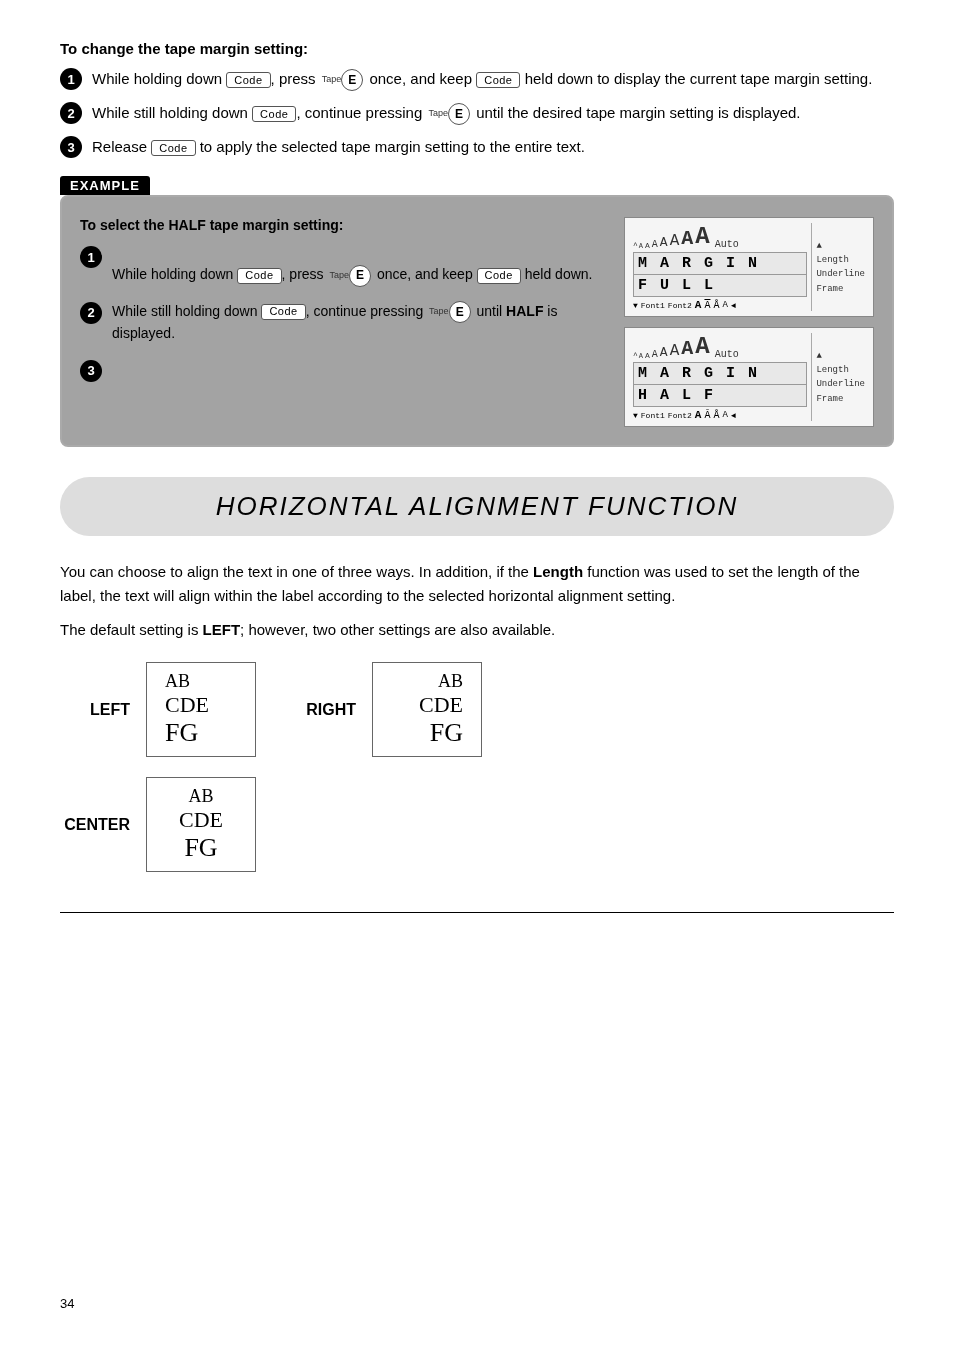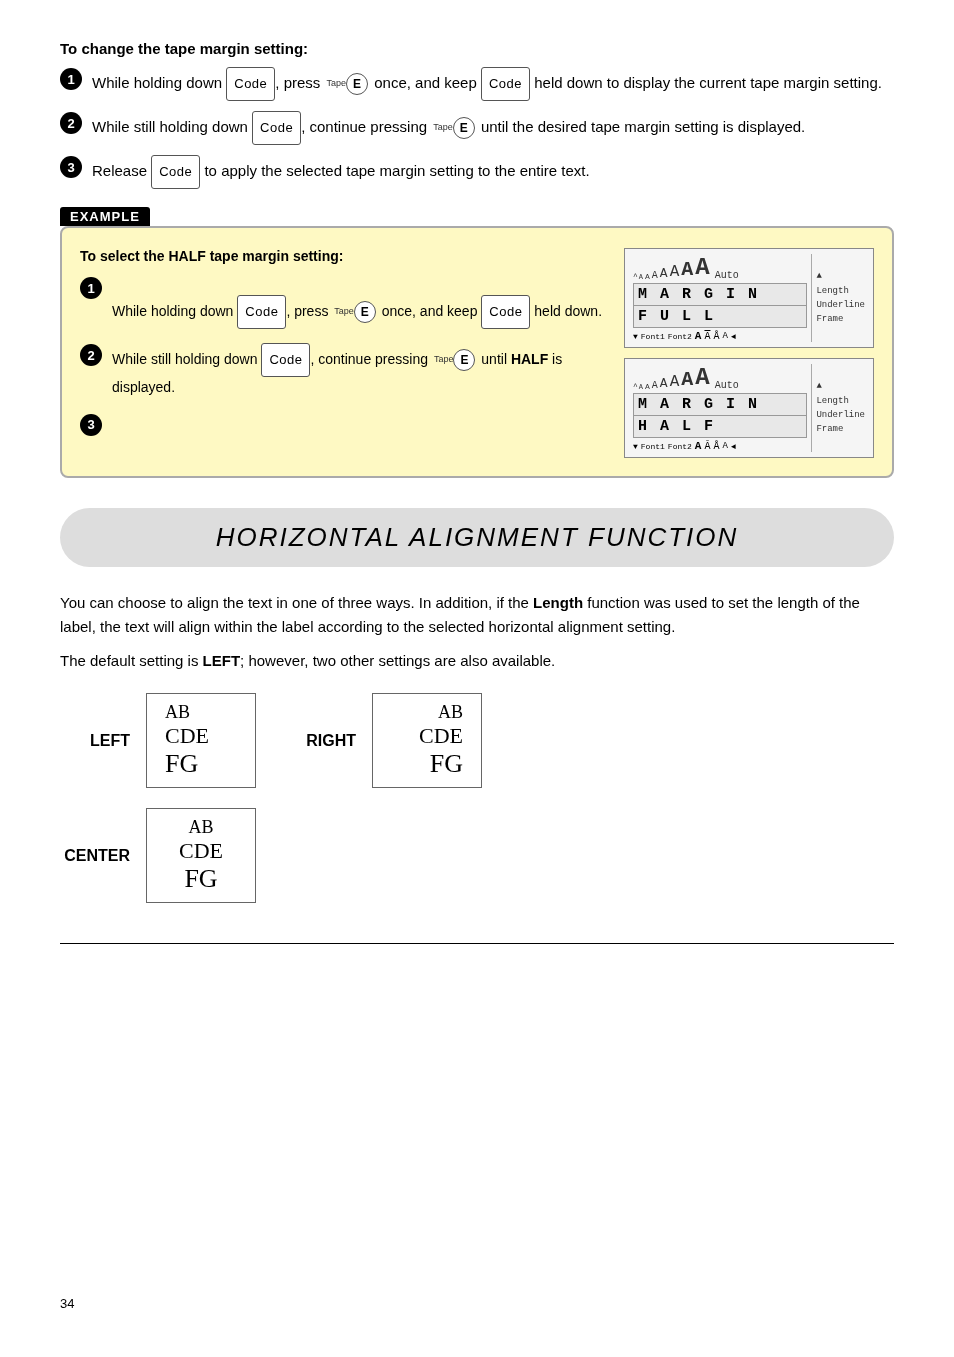--- a/index.html
+++ b/index.html
@@ -51,22 +51,22 @@
     }
 
     
     .key-code {
       display: inline-flex;
       align-items: center;
       justify-content: center;
       border: 1.5px solid #555;
       border-radius: 3px;
       padding: 0 7px;
-      font-size: 13px;
-      height: 34px;
+      font-size: 11px;
+      height: 16px;
       vertical-align: middle;
       background: #fff;
       letter-spacing: 0.5px;
     }
     .key-e-wrap {
       display: inline-flex;
       flex-direction: row;
       align-items: center;
       vertical-align: middle;
       margin: 0 2px;
@@ -100,21 +100,21 @@
       font-weight: bold;
       padding: 2px 10px;
       margin-bottom: 0px;
       letter-spacing: 1px;
       border-radius: 3px 3px 0 0;
     }
     .example-box {
       border: 2px solid #aaa;
       border-radius: 8px;
       padding: 20px 18px 18px 18px;
-      background: #fef9c3;
+      background: #a3a3a3;
       margin-bottom: 30px;
       display: flex;
       gap: 20px;
     }
     .example-left {
       flex: 1;
       min-width: 280px;
     }
     .example-right {
       display: flex;

